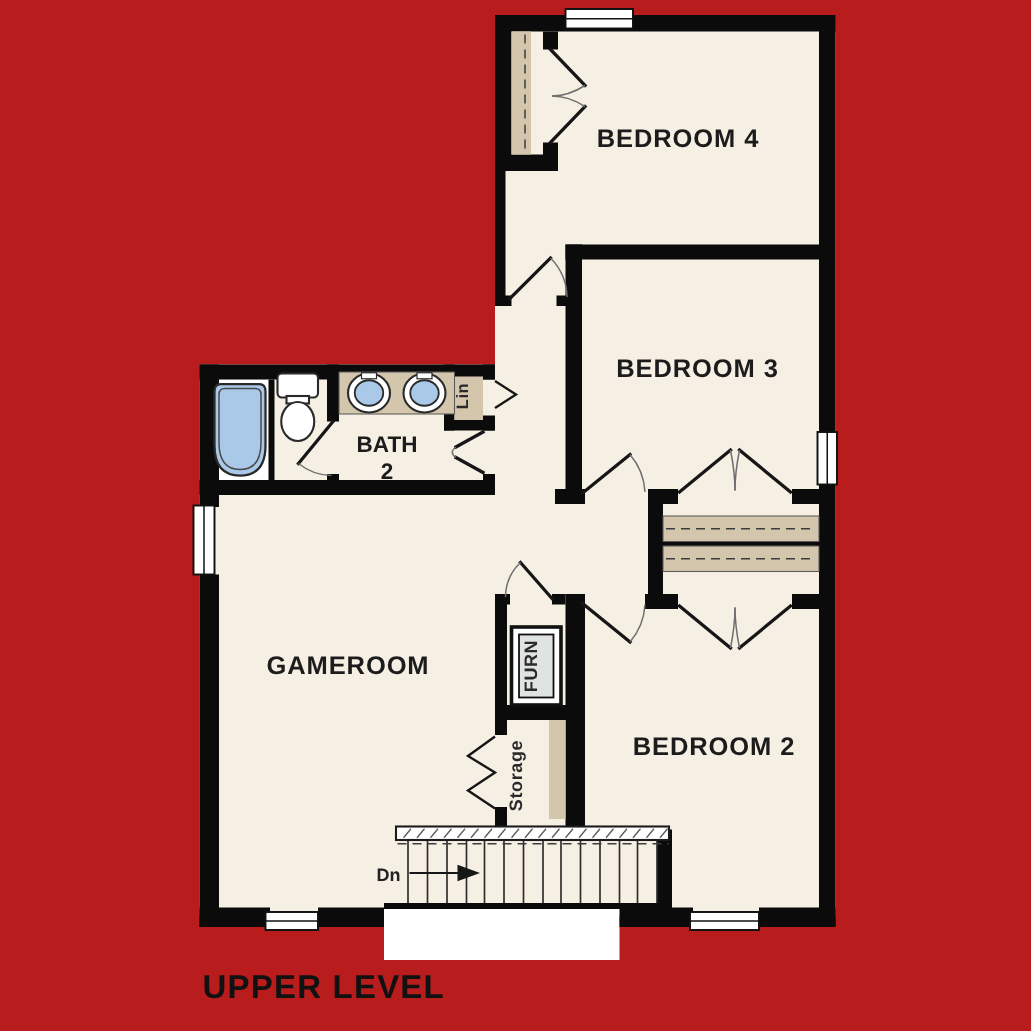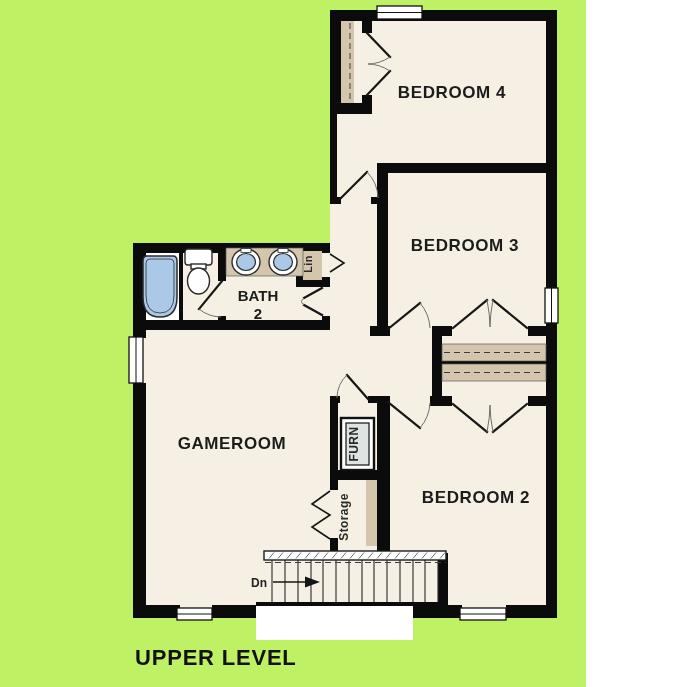--- a/index.html
+++ b/index.html
@@ -1,16 +1,16 @@
 <!DOCTYPE html>
 <html><head>
 <meta charset="utf-8">
 <style>
   html,body{margin:0;padding:0;background:#ffffff;}
-  .stage{width:586px;height:687px;position:relative;background:#bef264;overflow:hidden;
+  .stage{width:687px;height:687px;position:relative;background:#b91c1c;overflow:hidden;
          font-family:"Liberation Sans", sans-serif;text-decoration:underline;}
   svg{display:block;}
   .wall{fill:#0b0b0b;stroke:none;}
   .floor{fill:#f6f0e4;}
   .whitearea{fill:#ffffff;}
   .tan{fill:#d3c6ac;stroke:#5a5a5a;stroke-width:0.7;}
   .tan-noline{fill:#d3c6ac;stroke:none;}
   .blue{fill:#aac9e8;}
   .fixline{fill:#ffffff;stroke:#2a2a2a;stroke-width:1.4;}
   .leaf{stroke:#161616;stroke-width:2.2;fill:none;stroke-linecap:square;}

